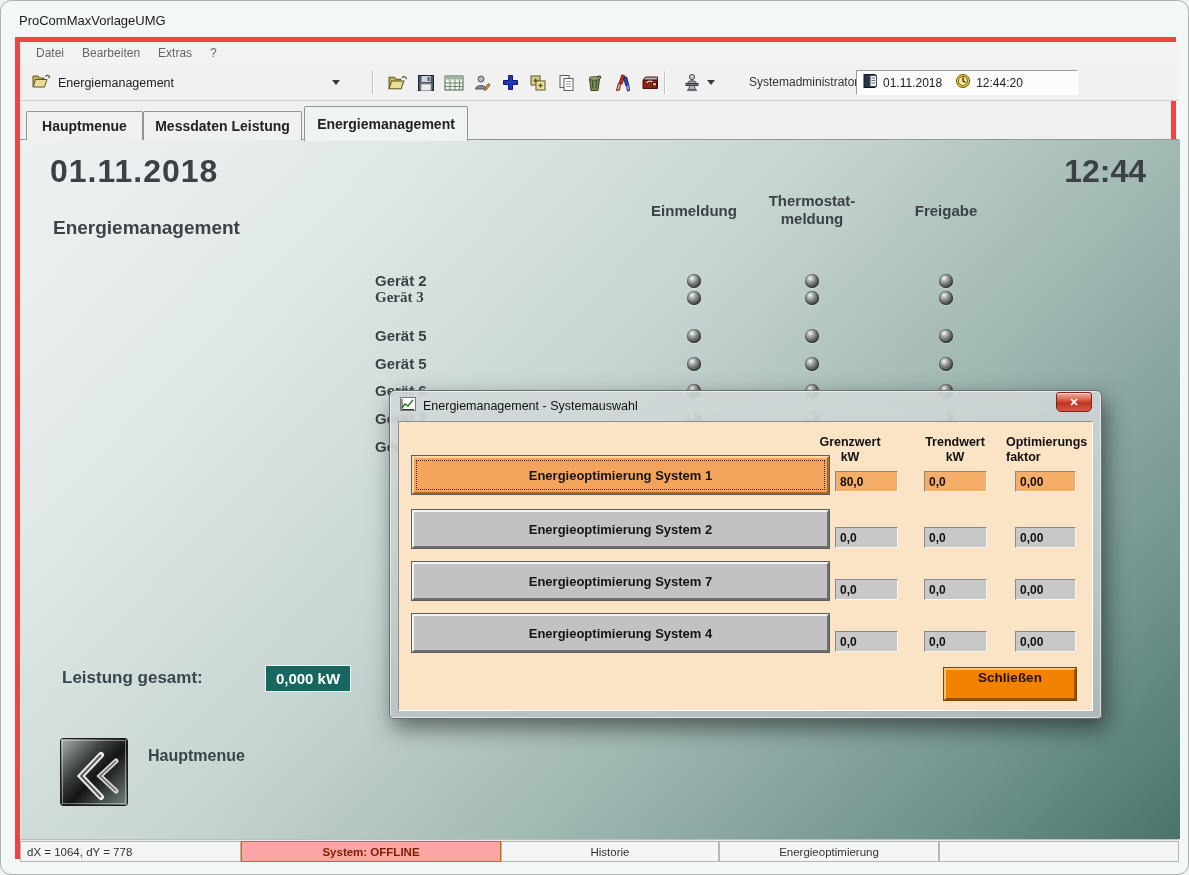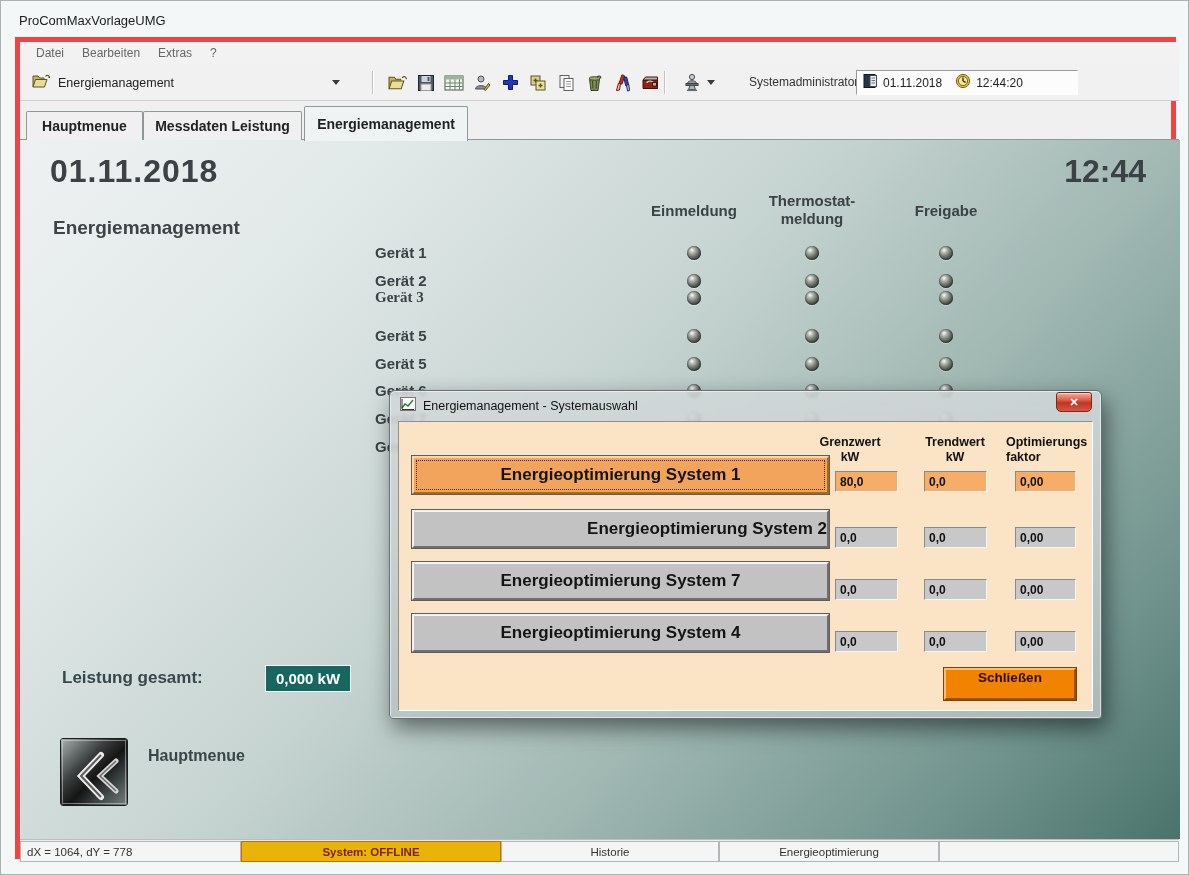--- a/index.html
+++ b/index.html
@@ -1,17 +1,17 @@
 <!DOCTYPE html>
 <html><head>
 <meta charset="utf-8">
 <style>
   * { margin:0; padding:0; box-sizing:border-box; }
   html,body { width:1189px; height:875px; font-family:"Liberation Sans",sans-serif; background:#eef2f2; }
-  .screen { position:relative; width:1189px; height:875px; background:#f4f7f7; border:1px solid #aab2b2; border-radius:0; overflow:hidden; }
+  .screen { position:relative; width:1189px; height:875px; background:#f4f7f7; border:1px solid #aab2b2; border-radius:11px; overflow:hidden; }
   .win-title { position:absolute; left:18px; top:12px; font-size:13px; color:#1c1c1c; }
 
   
   .app-frame { position:absolute; left:14px; top:36px; width:1161px; height:822px; background:#f0f0f0; border:5px solid #ef4444; }
 
   
   .menubar { position:absolute; left:0; top:0; width:1159px; height:22px; display:flex; align-items:center; gap:0; padding-left:7px; background:#f2f2f2; }
   .menu-item { font-size:12px; color:#666; padding:2px 9px; cursor:default; }
 
   
@@ -45,39 +45,39 @@
      box-shadow:0 1px 1px rgba(255,255,255,0.35), inset 0 0 2px rgba(0,0,0,0.8); }
   .total-label { position:absolute; left:41px; top:528px; font-size:17px; font-weight:bold; color:#38474a; }
   .total-box { position:absolute; left:244px; top:525px; width:86px; height:27px; background:#17665F; border:1px solid #f2f6f6; color:#fff; font-size:15px; font-weight:bold; display:flex; align-items:center; justify-content:center; }
   .hm-btn { position:absolute; left:39px; top:598px; width:68px; height:68px; border:1px solid #1c1c1c; border-radius:3px; overflow:hidden; }
   .hm-label { position:absolute; left:127px; top:607px; font-size:16px; font-weight:bold; color:#3a4548; }
 
   
   .statusbar { position:absolute; left:0; top:797px; width:1159px; height:23px; background:#ececec; border-top:1px solid #bdbdbd; }
   .sb-panel { position:absolute; top:1px; height:21px; background:#f4f5f5; border:1px solid #b3b7b7; display:flex; align-items:center; font-size:11.5px; color:#333; }
   .sb-center { justify-content:center; }
-  .sb-orange { background:#eab308; border-color:#c96c08; color:#7E1E00; font-weight:bold; }
+  .sb-orange { background:#fca5a5; border-color:#c96c08; color:#7E1E00; font-weight:bold; }
 
   
   .dlg { position:absolute; left:388px; top:389px; width:713px; height:329px; z-index:30;
      background:linear-gradient(rgba(210,216,217,0.88), rgba(186,194,195,0.84));
      border:1px solid #667074; border-radius:6px 6px 4px 4px;
      box-shadow: inset 0 0 0 1px rgba(255,255,255,0.55), 4px 9px 22px rgba(0,0,0,0.5);
      backdrop-filter: blur(1.5px); }
   .dlg-titlebar { position:absolute; left:0; top:0; width:100%; height:30px; display:flex; align-items:center; gap:7px; padding-left:10px; }
   .dlg-title { font-size:12.5px; color:#111; }
   .dlg-close { position:absolute; right:9px; top:1px; width:36px; height:20px; border:1px solid #7e261a; border-radius:3px 3px 5px 5px;
      background:linear-gradient(#f0b0a0 0%, #dd5a42 40%, #c03424 55%, #d25846 100%);
      color:#fff; font-size:11px; font-weight:bold; display:flex; align-items:center; justify-content:center;
      box-shadow: inset 0 1px 0 rgba(255,255,255,0.55); cursor:pointer; }
   .dlg-body { position:absolute; left:8px; top:30px; width:695px; height:290px; background:#FBE3C6; border:1px solid; border-color:#8f8f8f #ffffff #ffffff #8f8f8f; }
   .dlg-hd { position:absolute; width:95px; font-size:12.5px; font-weight:bold; color:#111; line-height:15px; }
   .sysbtn { position:absolute; left:13px; width:417px; height:38px; background:#c2c2c2;
      border:2px solid; border-color:#f4f4f4 #6f6f6f #6f6f6f #f4f4f4; box-shadow:0 0 0 1px #5d5d5d;
-     display:flex; align-items:center; justify-content:center; font-size:17px; font-weight:bold; color:#141414; cursor:pointer; }
+     display:flex; align-items:center; justify-content:center; font-size:13px; font-weight:bold; color:#141414; cursor:pointer; }
   .sysbtn.active { background:#F2A45C; border-color:#fbd6a8 #a96a1e #a96a1e #fbd6a8; outline:1px dotted #3a2a10; outline-offset:-5px; }
   .fld { position:absolute; width:63px; height:21px; background:#C8C8C8; border:1px solid; border-color:#8a8a8a #f6f6f6 #f6f6f6 #8a8a8a;
      font-size:12px; font-weight:bold; color:#111; padding:3px 0 0 4px; }
   .fld.orange { background:#F6AD67; }
   .dlg-closebtn { position:absolute; left:545px; top:246px; width:132px; height:32px; background:#F28300;
      border:2px solid; border-color:#f9c070 #9a5200 #9a5200 #f9c070; box-shadow:0 0 0 1px #7a4500;
      display:flex; justify-content:center; font-size:13.5px; font-weight:bold; color:#2d0c00; cursor:pointer; }
 </style>
 </head>
 <body>
@@ -236,26 +236,20 @@
       <div class="big-time">12:44</div>
       <div class="page-heading">Energiemanagement</div>
 
       <div class="col-hd" style="left:608px; top:62px;"><span>Einmeldung</span></div>
       <div class="col-hd" style="left:726px; top:52px;">
         <div>Thermostat-</div>
         <div>meldung</div>
       </div>
       <div class="col-hd" style="left:860px; top:62px;"><span>Freigabe</span></div>
 
-      <div class="device-row" style="top:104px;">
-        <span class="device-label">Gerät 1</span>
-        <span class="led" style="left:312px;"></span>
-        <span class="led" style="left:430px;"></span>
-        <span class="led" style="left:564px;"></span>
-      </div>
       <div class="device-row" style="top:132px;">
         <span class="device-label">Gerät 2</span>
         <span class="led" style="left:312px;"></span>
         <span class="led" style="left:430px;"></span>
         <span class="led" style="left:564px;"></span>
       </div>
       <div class="device-row" style="top:149px;font-family:Liberation Serif, serif;">
         <span class="device-label">Gerät 3</span>
         <span class="led" style="left:312px;"></span>
         <span class="led" style="left:430px;"></span>
@@ -363,21 +357,21 @@
           <div>faktor</div>
       </div>
 
       <div class="sysbtn active" style="top:34px;">
           <span>Energieoptimierung System 1</span>
         </div>
       <div class="fld orange" style="left:436px; top:49px;">80,0</div>
       <div class="fld orange" style="left:525px; top:49px;">0,0</div>
       <div class="fld orange" style="left:616px; top:49px; width:61px;">0,00</div>
 
-      <div class="sysbtn" style="top:88px;justify-content:flex-end;">
+      <div class="sysbtn" style="top:88px;">
           <span>Energieoptimierung System 2</span>
         </div>
       <div class="fld" style="left:436px; top:105px;">0,0</div>
       <div class="fld" style="left:525px; top:105px;">0,0</div>
       <div class="fld" style="left:616px; top:105px; width:61px;">0,00</div>
 
       <div class="sysbtn" style="top:140px;">
           <span>Energieoptimierung System 7</span>
         </div>
       <div class="fld" style="left:436px; top:157px;">0,0</div>

